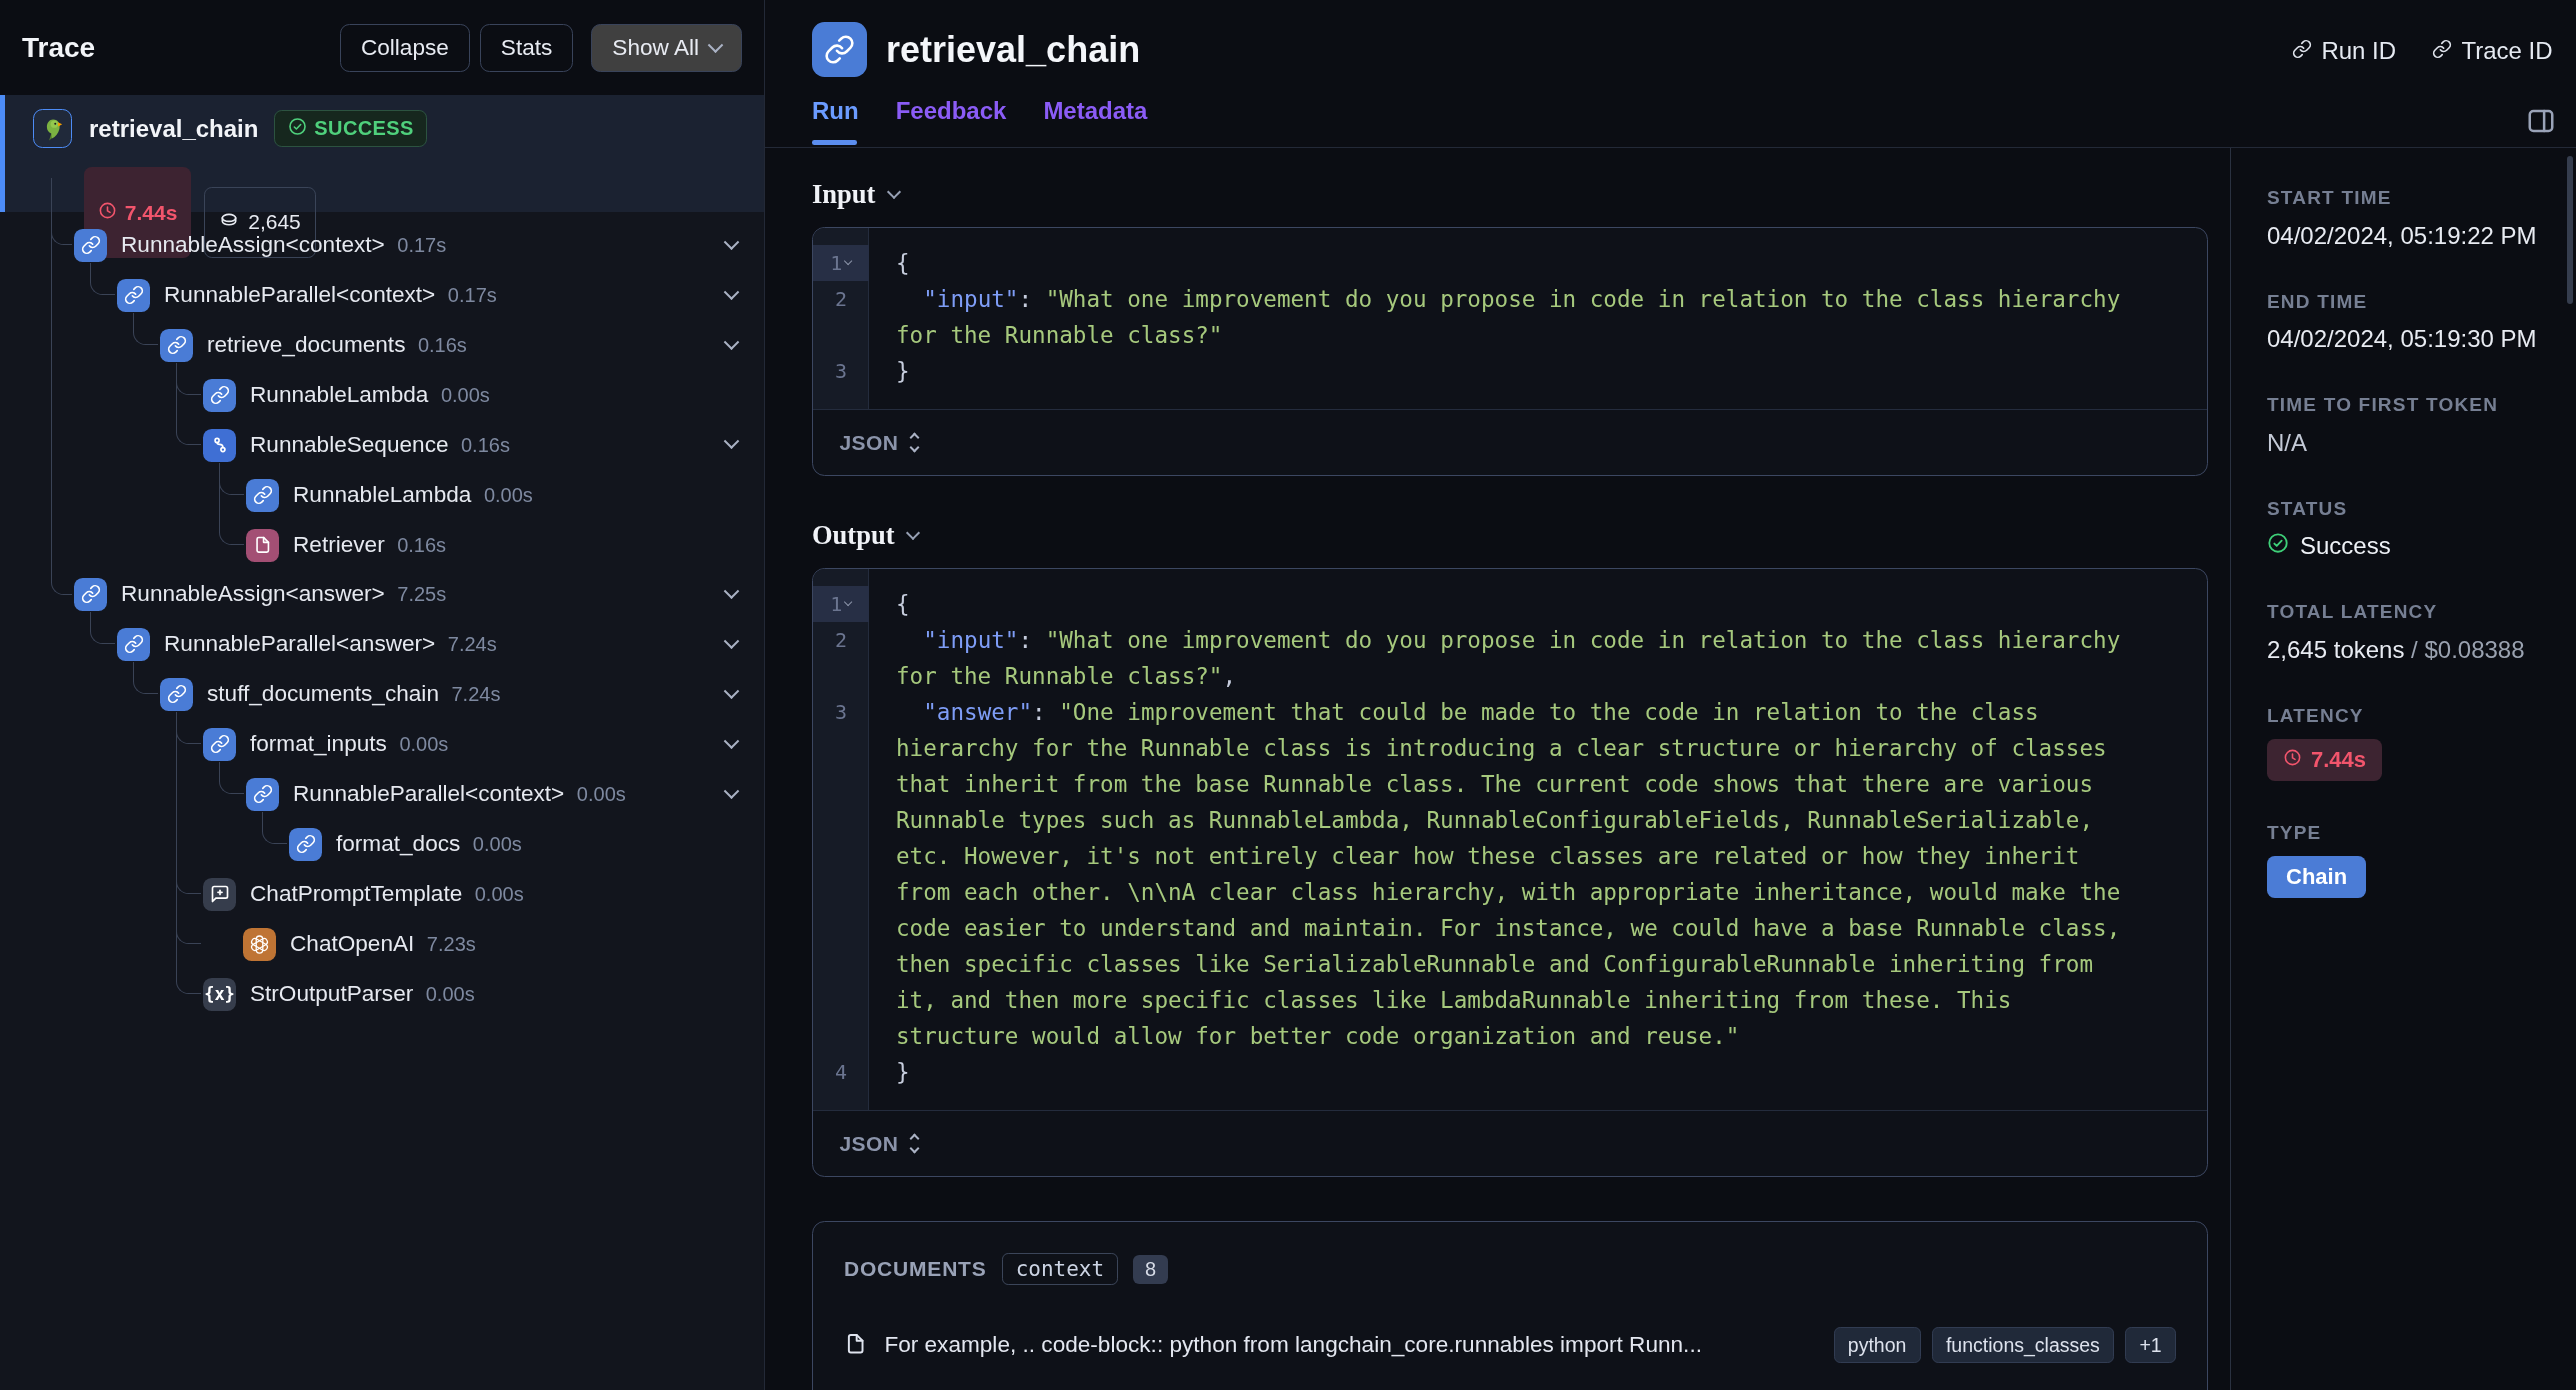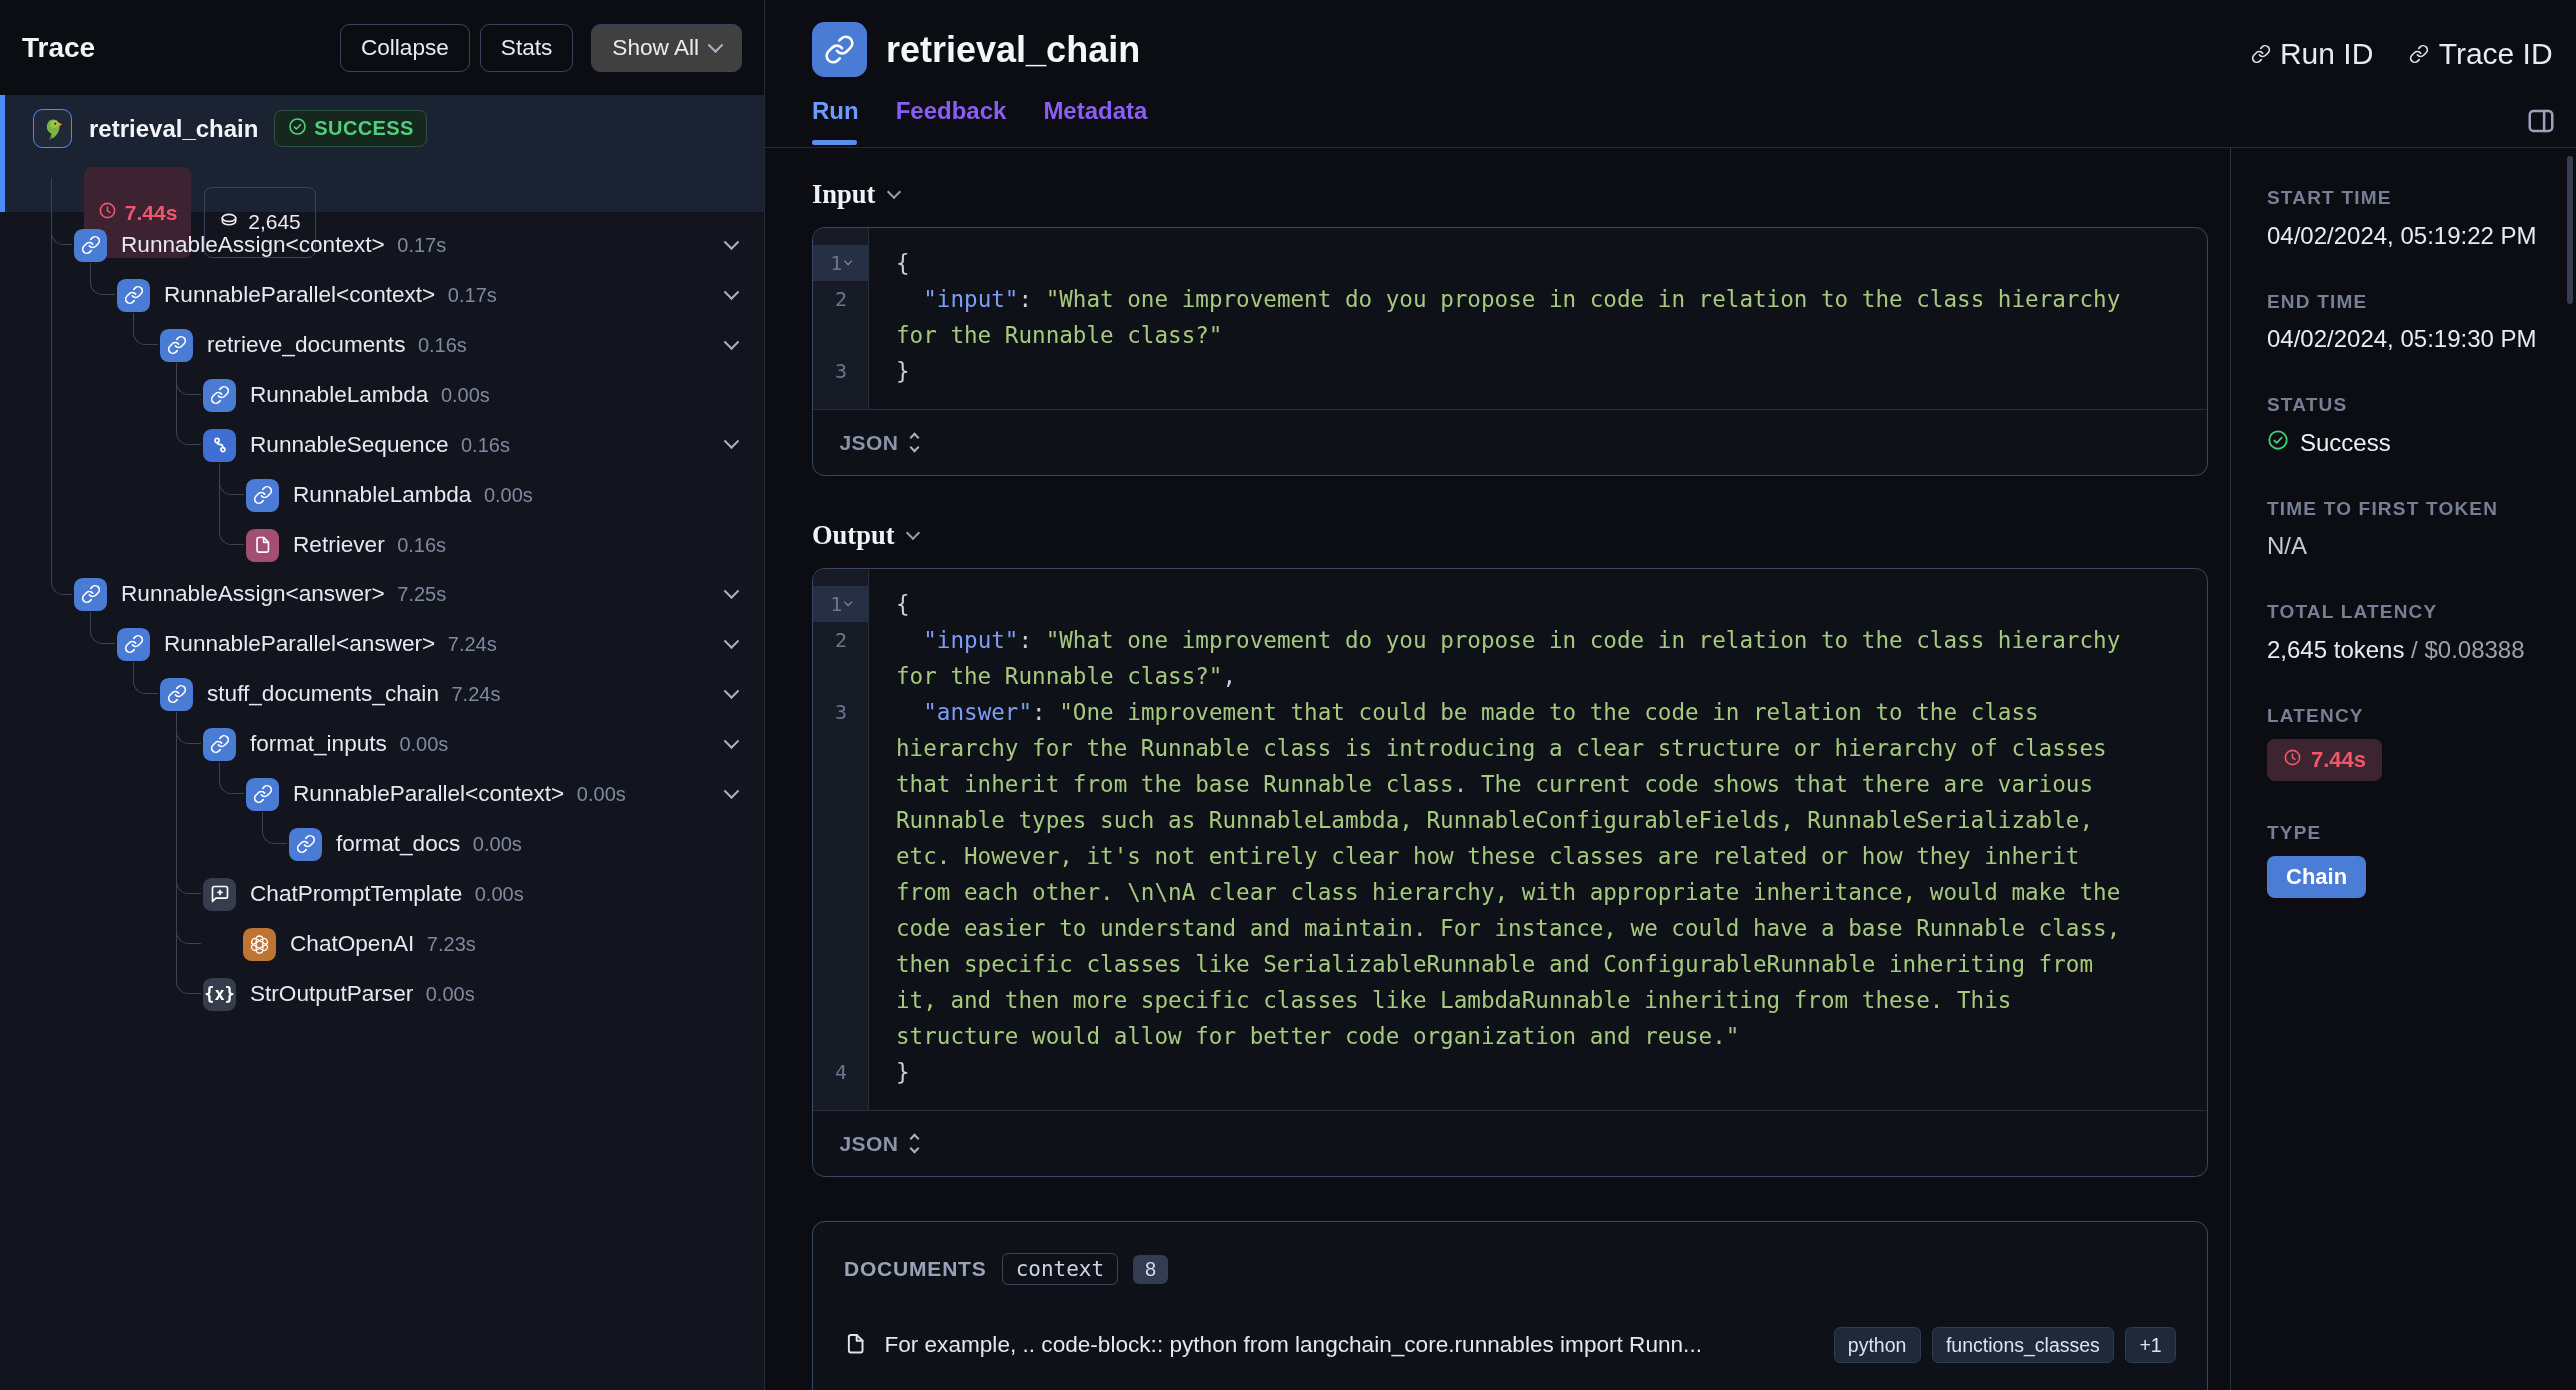--- a/index.html
+++ b/index.html
@@ -62,21 +62,21 @@
   .title-row { position:absolute; left:47px; top:22px; display:flex; align-items:center; }
   .title-icon { width:55px; height:55px; border-radius:12.5px; background:#4a7cd6;
                 display:flex; align-items:center; justify-content:center; }
   .main-title { margin-left:19px; font-size:36px; font-weight:700; color:#f4f6fa; }
   .tabs { position:absolute; left:47px; top:97px; display:flex; gap:37px; }
   .tab { font-size:24px; font-weight:600; color:#8b5cf6; padding-bottom:20px; position:relative; cursor:pointer; }
   .tab.active { color:#6b9bff; }
   .tab.active::after { content:""; position:absolute; left:0; bottom:0; width:45px; height:4.7px;
                        background:#5b8def; border-radius:2.3px; }
   .id-buttons { position:absolute; right:23.4px; top:37px; display:flex; gap:36px; }
-  .id-btn { display:flex; align-items:center; gap:9.4px; font-size:30px; color:#e6eaf2; cursor:pointer; }
+  .id-btn { display:flex; align-items:center; gap:9.4px; font-size:24px; color:#e6eaf2; cursor:pointer; }
   .panel-toggle { position:absolute; right:20px; top:106px; cursor:pointer; }
 
   
   .main { position:absolute; left:765px; top:148px; width:1465px; height:1242px;
           overflow:hidden; padding:0 0 0 47px; background:#0b0d13; }
   .section-heading { display:flex; align-items:center; gap:14px; margin-top:31px;font-family:Liberation Serif, serif; }
   .section-heading .txt { font-size:26.5px; font-weight:600; color:#f0f2f7; }
   .sec-chev { width:10px; height:10px; border-right:2.3px solid #97a0b4; border-bottom:2.3px solid #97a0b4;
               display:inline-block; transform:rotate(45deg); margin-top:-4.7px; }
   .code-card { width:1396px; margin-top:17px; border:1.6px solid #3c4761; border-radius:12.5px;
@@ -488,34 +488,34 @@
   <div class="right-panel">
     <div class="detail-group">
       <div class="detail-label">START TIME</div>
       <div class="detail-value">04/02/2024, 05:19:22 PM</div>
     </div>
     <div class="detail-group">
       <div class="detail-label">END TIME</div>
       <div class="detail-value">04/02/2024, 05:19:30 PM</div>
     </div>
     <div class="detail-group">
+      <div class="detail-label">TIME TO FIRST TOKEN</div>
+      <div class="detail-value" style="color:#c3c9d6;">N/A</div>
+    </div>
+    <div class="detail-group">
       <div class="detail-label">STATUS</div>
       <div class="status-row">
         <span id="statusCheck"><svg width="22" height="22" viewBox="0 0 24 24" fill="none" stroke="#3ecf78" stroke-width="2" stroke-linecap="round" stroke-linejoin="round">
               <circle cx="12" cy="12" r="9.5"></circle>
               <path d="M8 12.6l2.6 2.6 5.4-5.7"></path>
             </svg></span>
         <span>Success</span>
       </div>
     </div>
     <div class="detail-group">
-      <div class="detail-label">TIME TO FIRST TOKEN</div>
-      <div class="detail-value" style="color:#c3c9d6;">N/A</div>
-    </div>
-    <div class="detail-group">
       <div class="detail-label">TOTAL LATENCY</div>
       <div class="detail-value">
         <span>2,645 tokens</span><span class="dim"> / $0.08388</span>
       </div>
     </div>
     <div class="detail-group">
       <div class="detail-label">LATENCY</div>
       <div class="lat-chip">
         <span id="latClock"><svg width="19" height="19" viewBox="0 0 24 24" fill="none" stroke="#f2556c" stroke-width="2" stroke-linecap="round" stroke-linejoin="round">
               <circle cx="12" cy="12" r="9"></circle>

